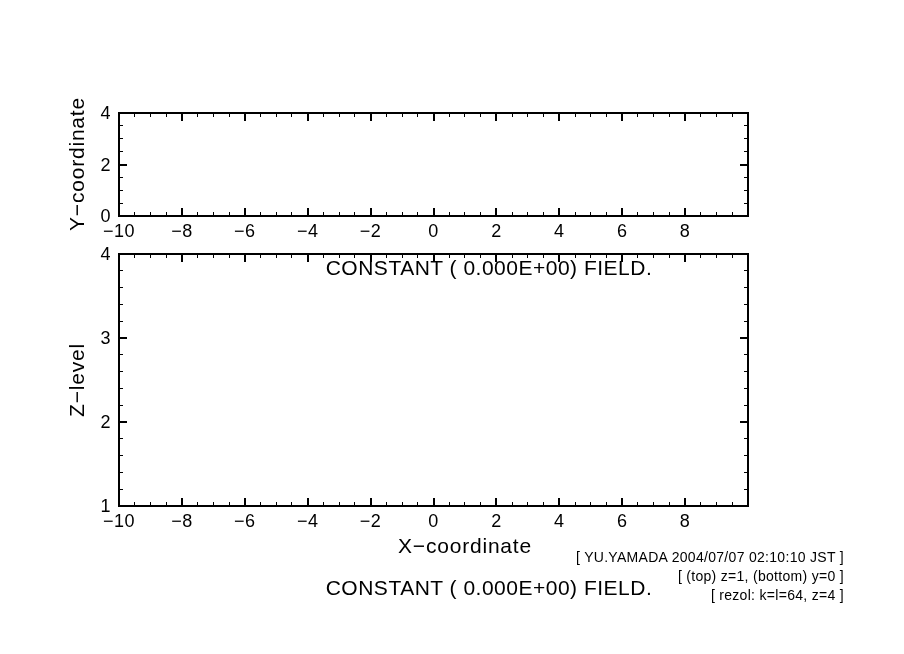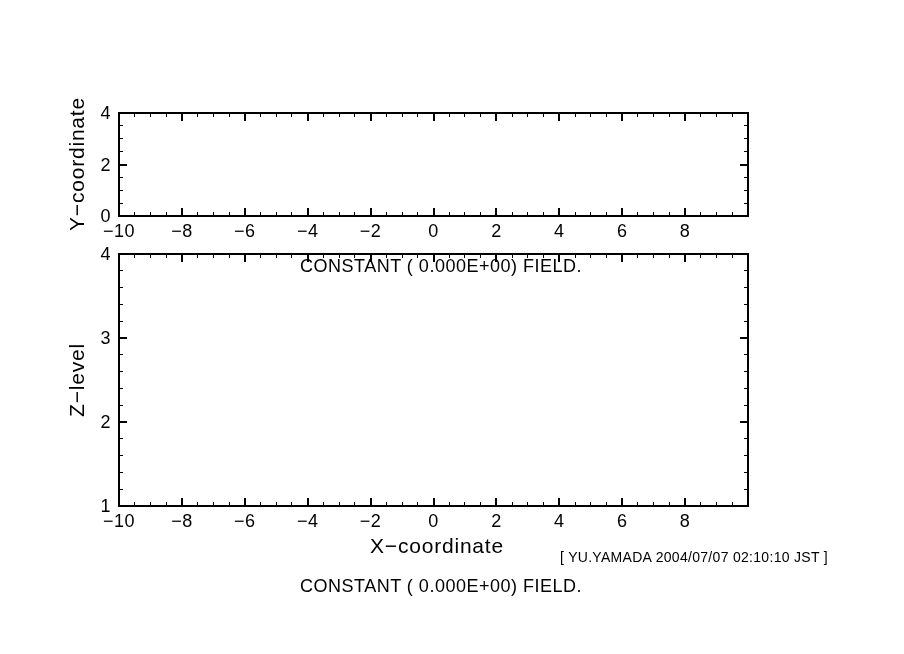--- a/index.html
+++ b/index.html
@@ -28,31 +28,33 @@
     font-size: 21px;
     letter-spacing: 0.8px;
     white-space: nowrap;
   }
   .axis-title-x {
     position: absolute;
     transform: translateX(-50%);
     font-size: 21px;
     letter-spacing: 0.8px;
     white-space: nowrap;
+    margin-left: 28px;
   }
   .field-caption {
     position: absolute;
     transform: translateX(-50%);
-    font-size: 18px;
+    font-size: 21px;
     letter-spacing: 0.5px;
     white-space: nowrap;
+    margin-left: 48px;
   }
   .annotation-block {
     position: absolute;
-    left: 560px;
+    left: 576px;
     top: 548px;
     font-size: 14px;
     line-height: 19px;
     letter-spacing: 0.3px;
     white-space: nowrap;
     text-align: right;
   }
 </style>
 </head>
 <body>
@@ -310,15 +312,17 @@
   <div class="axis-title-y" style="left:77px; top:380px;">Z−level</div>
 
   <div class="field-caption" style="left:441px; top:256px;">CONSTANT ( 0.000E+00) FIELD.</div>
 
   <div class="axis-title-x" style="left:437px; top:534px;">X−coordinate</div>
 
   <div class="field-caption" style="left:441px; top:576px;">CONSTANT ( 0.000E+00) FIELD.</div>
 
   <div class="annotation-block">
     <div>[ YU.YAMADA 2004/07/07 02:10:10 JST ]</div>
+    <div>[ (top) z=1, (bottom) y=0 ]</div>
+    <div>[ rezol: k=l=64, z=4 ]</div>
   </div>
 
 </div>
 
 </body></html>

